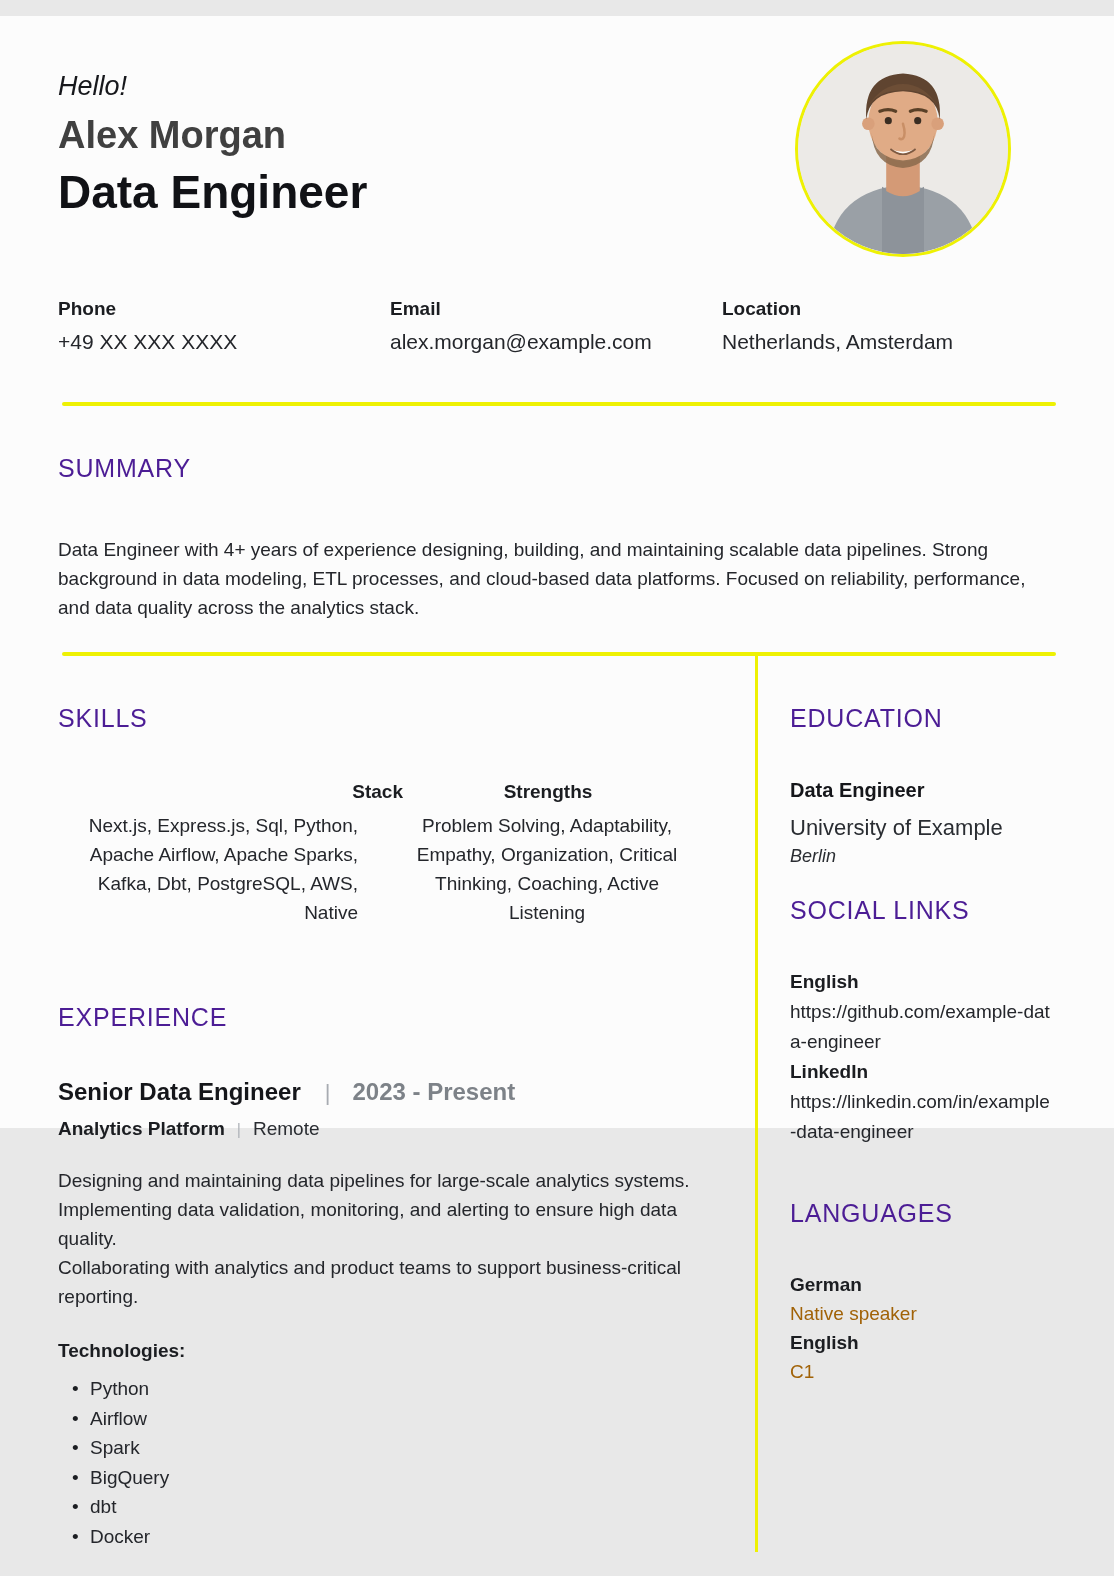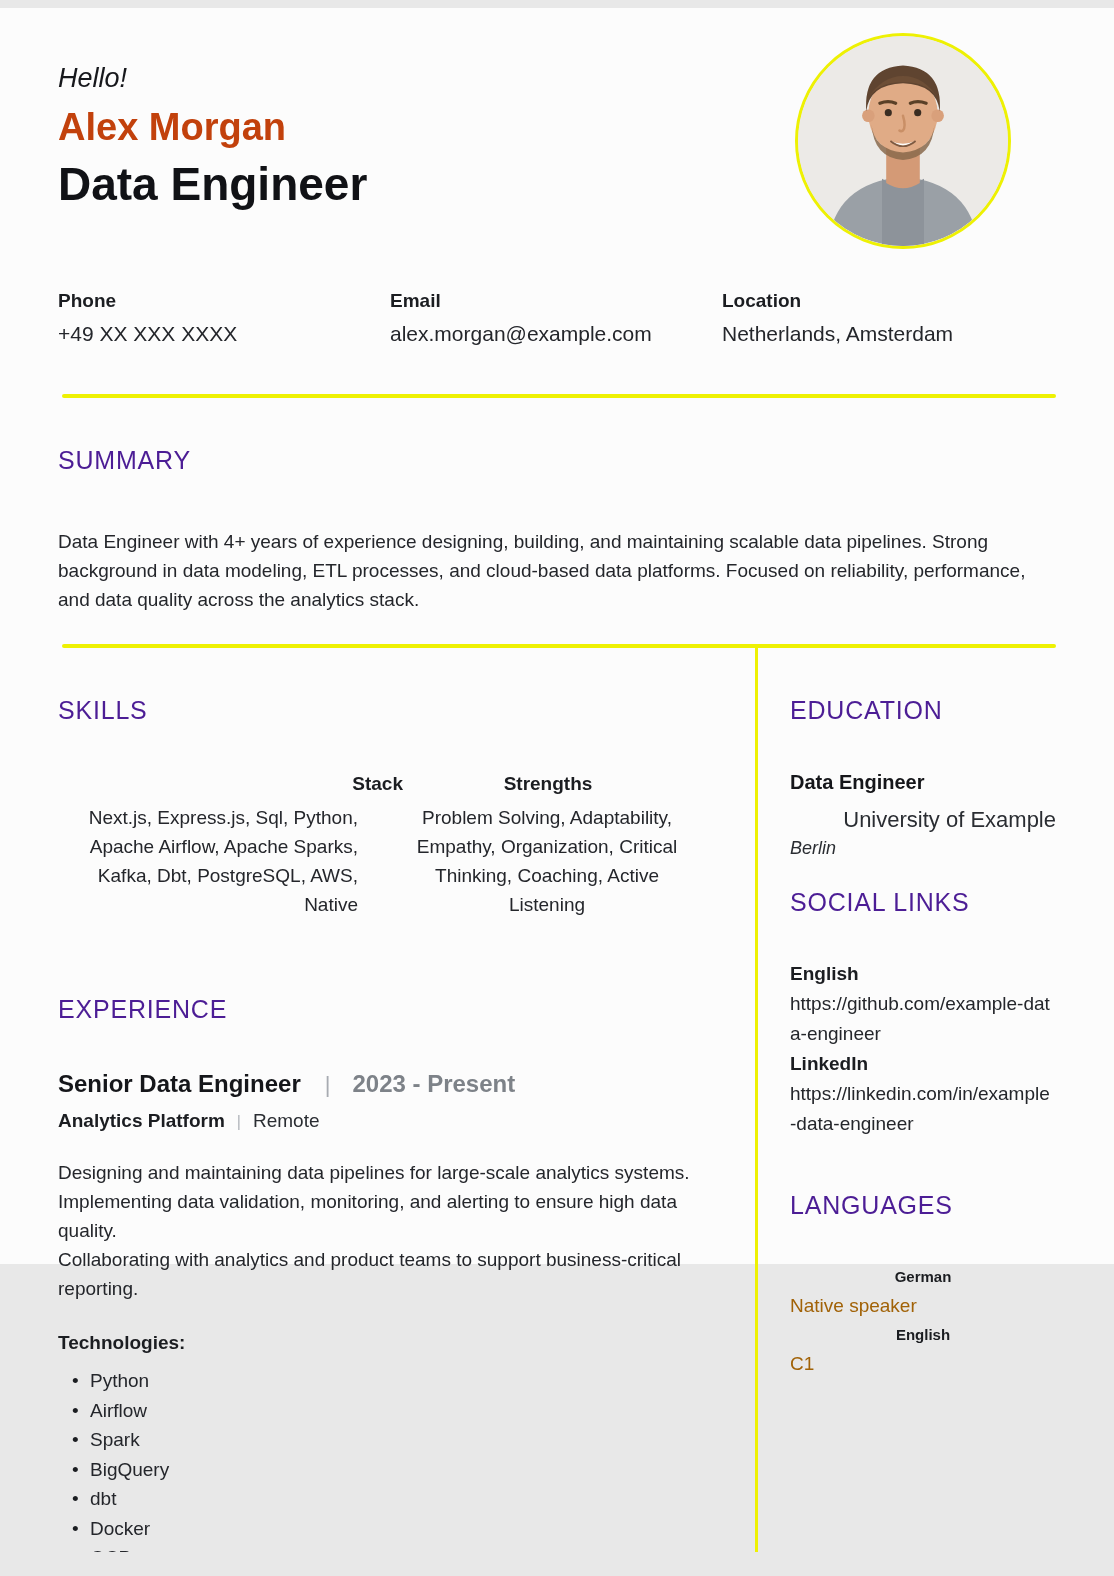--- a/index.html
+++ b/index.html
@@ -3,26 +3,26 @@
 <meta charset="utf-8">
 <style>
   * { margin: 0; padding: 0; box-sizing: border-box; }
   html, body {
     width: 1114px;
     font-family: "Liberation Sans", sans-serif;
     background: #e8e8e8;
     color: #1c1e22;
   }
   .canvas { position: relative; width: 1114px; height: 1576px; overflow: hidden; background: #e8e8e8; }
-  .page { position: absolute; top: 8px; left: 0; width: 1114px; height: 1256px; background: #fcfcfc; }
+  .page { position: absolute; top: 16px; left: 0; width: 1114px; height: 1112px; background: #fcfcfc; }
 
   
   .header { position: absolute; top: 55px; left: 58px; }
   .greeting { font-style: italic; font-size: 27px; color: #17181c; margin-bottom: 12px; }
-  .name { font-size: 38px; font-weight: 700; color: #c2410c; line-height: 1.15; }
+  .name { font-size: 38px; font-weight: 700; color: #404040; line-height: 1.15; }
   .title { font-size: 46px; font-weight: 700; color: #111216; line-height: 1.15; margin-top: 8px; }
 
   .avatar-wrap {
     position: absolute; top: 25px; left: 795px;
     width: 216px; height: 216px; border-radius: 50%;
     border: 3px solid #eef103;
     overflow: hidden; background: #eceae7;
   }
   .avatar-wrap svg { display: block; width: 100%; height: 100%; }
 
@@ -71,33 +71,33 @@
   .job-sub-sep { font-size: 16px; color: #b0b4ba; margin: 0 12px; }
   .job-location { font-size: 19px; color: #2a2d32; }
   .job-desc { margin-top: 26px; font-size: 19px; line-height: 29px; color: #24262b; }
   .tech-label { margin-top: 29px; font-size: 19px; font-weight: 700; color: #1b1d21; }
   .tech-list { list-style: none; margin-top: 12px; }
   .tech-list li { position: relative; padding-left: 32px; font-size: 19px; line-height: 29.5px; color: #24262b; }
   .tech-list li::before { content: "•"; position: absolute; left: 14px; top: 0; color: #1b1d21; }
 
   
   .edu-degree { margin-top: 46px; font-size: 20px; font-weight: 700; color: #15161a; }
-  .edu-school { margin-top: 13px; font-size: 22px; color: #2a2d32; text-align: right; }
+  .edu-school { margin-top: 13px; font-size: 22px; color: #2a2d32; }
   .edu-city { margin-top: 5px; font-size: 18px; font-style: italic; color: #2a2d32; }
 
   
   .social-h { margin-top: 29px; }
   .social-list { margin-top: 42px; }
   .social-label { font-size: 19px; font-weight: 700; color: #1b1d21; line-height: 30px; }
   .social-url { font-size: 19px; color: #24262b; line-height: 30px; word-break: break-all; width: 264px; display: block; text-decoration: none; }
 
   
   .lang-h { margin-top: 52px; }
   .lang-list { margin-top: 42px; }
-  .lang-name { font-size: 15px; font-weight: 700; color: #1b1d21; line-height: 29px; text-align: center; }
+  .lang-name { font-size: 19px; font-weight: 700; color: #1b1d21; line-height: 29px; }
   .lang-level { font-size: 19px; color: #a16207; line-height: 29px; }
 
   .bottom-strip { position: absolute; left: 0; top: 1552px; width: 1114px; height: 24px; background: #e8e8e8; }
 </style>
 </head>
 <body>
 
 <div class="canvas">
   <div class="page">
 

